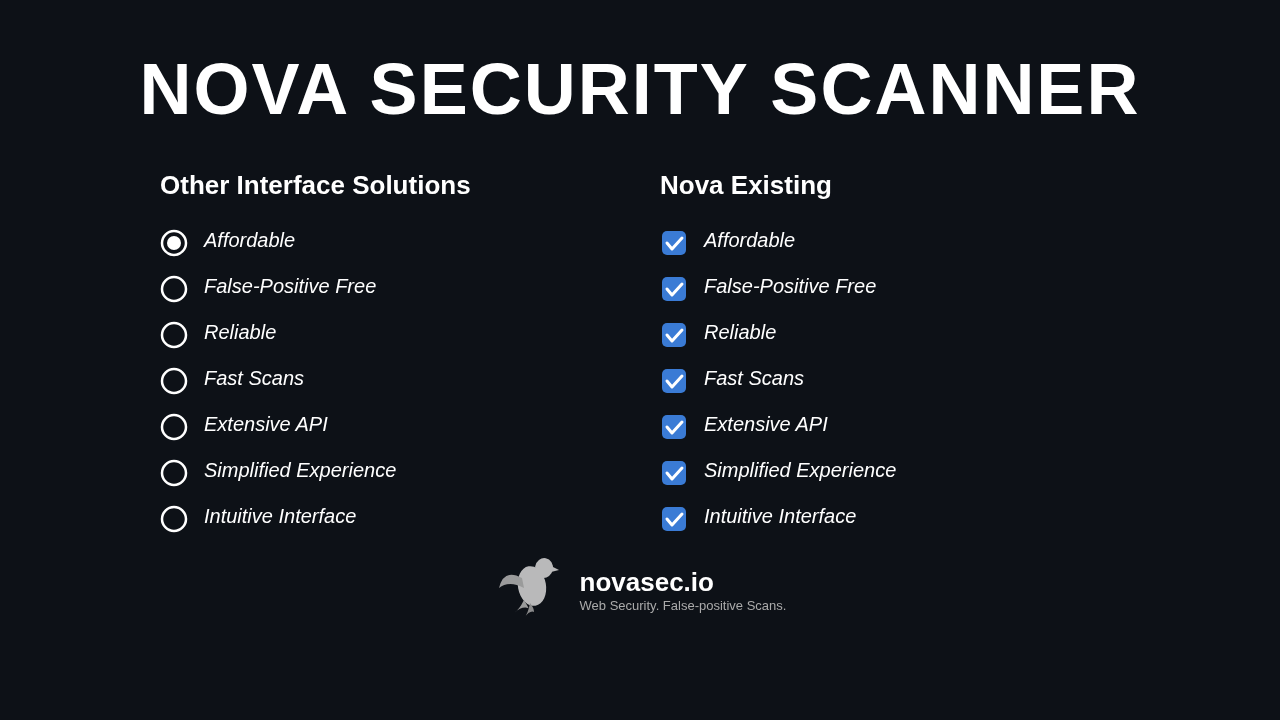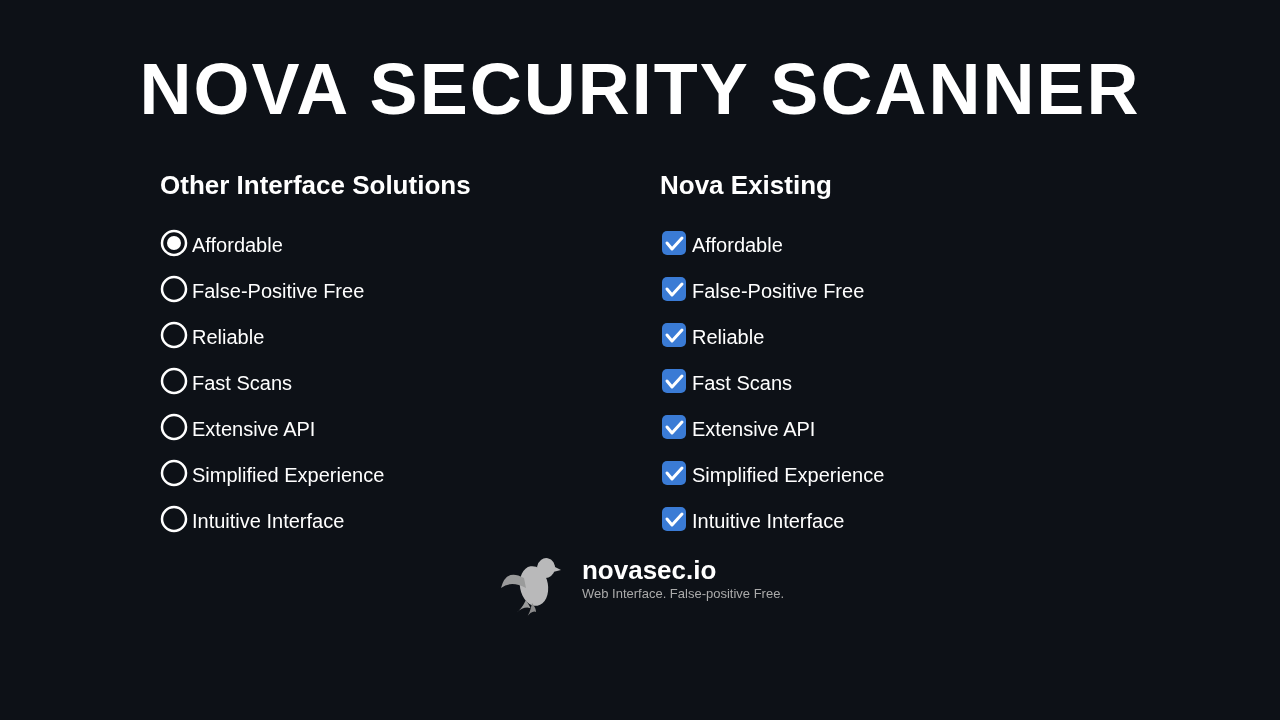--- a/index.html
+++ b/index.html
@@ -64,22 +64,23 @@
     }
 
     .feature-list {
       display: flex;
       flex-direction: column;
       gap: 18px;
     }
 
     .feature-item {
       display: flex;
-      align-items: flex-end;
-      gap: 4px;
+      align-items: flex-start;
+      gap: 16px;
+      font-style: italic;
     }
 
     .feature-label {
       font-size: 20px;
       color: #ffffff;
       font-weight: 400;
     }
 
     
     .radio-icon {
@@ -108,21 +109,21 @@
 
     .checkbox-icon svg {
       width: 28px;
       height: 28px;
     }
 
     .footer {
       width: 100%;
       display: flex;
       justify-content: center;
-      align-items: center;
+      align-items: flex-end;
       gap: 16px;
       padding-bottom: 24px;
       padding-top: 10px;
     }
 
     .footer-logo {
       width: 70px;
       height: 70px;
       display: flex;
       align-items: center;
@@ -305,17 +306,17 @@
 
           <path d="M28,40 Q10,30 5,50 Q15,42 30,50 Z" fill="#aaaaaa"></path>
 
           <path d="M30,62 Q25,72 20,75 Q28,68 34,70 Q36,72 30,62 Z" fill="#aaaaaa"></path>
           <path d="M36,65 Q34,76 30,80 Q36,72 40,74 Q40,70 36,65 Z" fill="#999999"></path>
         </g>
       </svg>
     </div>
     <div class="footer-text-group">
       <span class="footer-brand">novasec.io</span>
-      <span class="footer-tagline">Web Interface. False-positive Free.</span>
+      <span class="footer-tagline">Web Security. False-positive Scans.</span>
     </div>
   </div>
 
 </div>
 
 </body></html>

